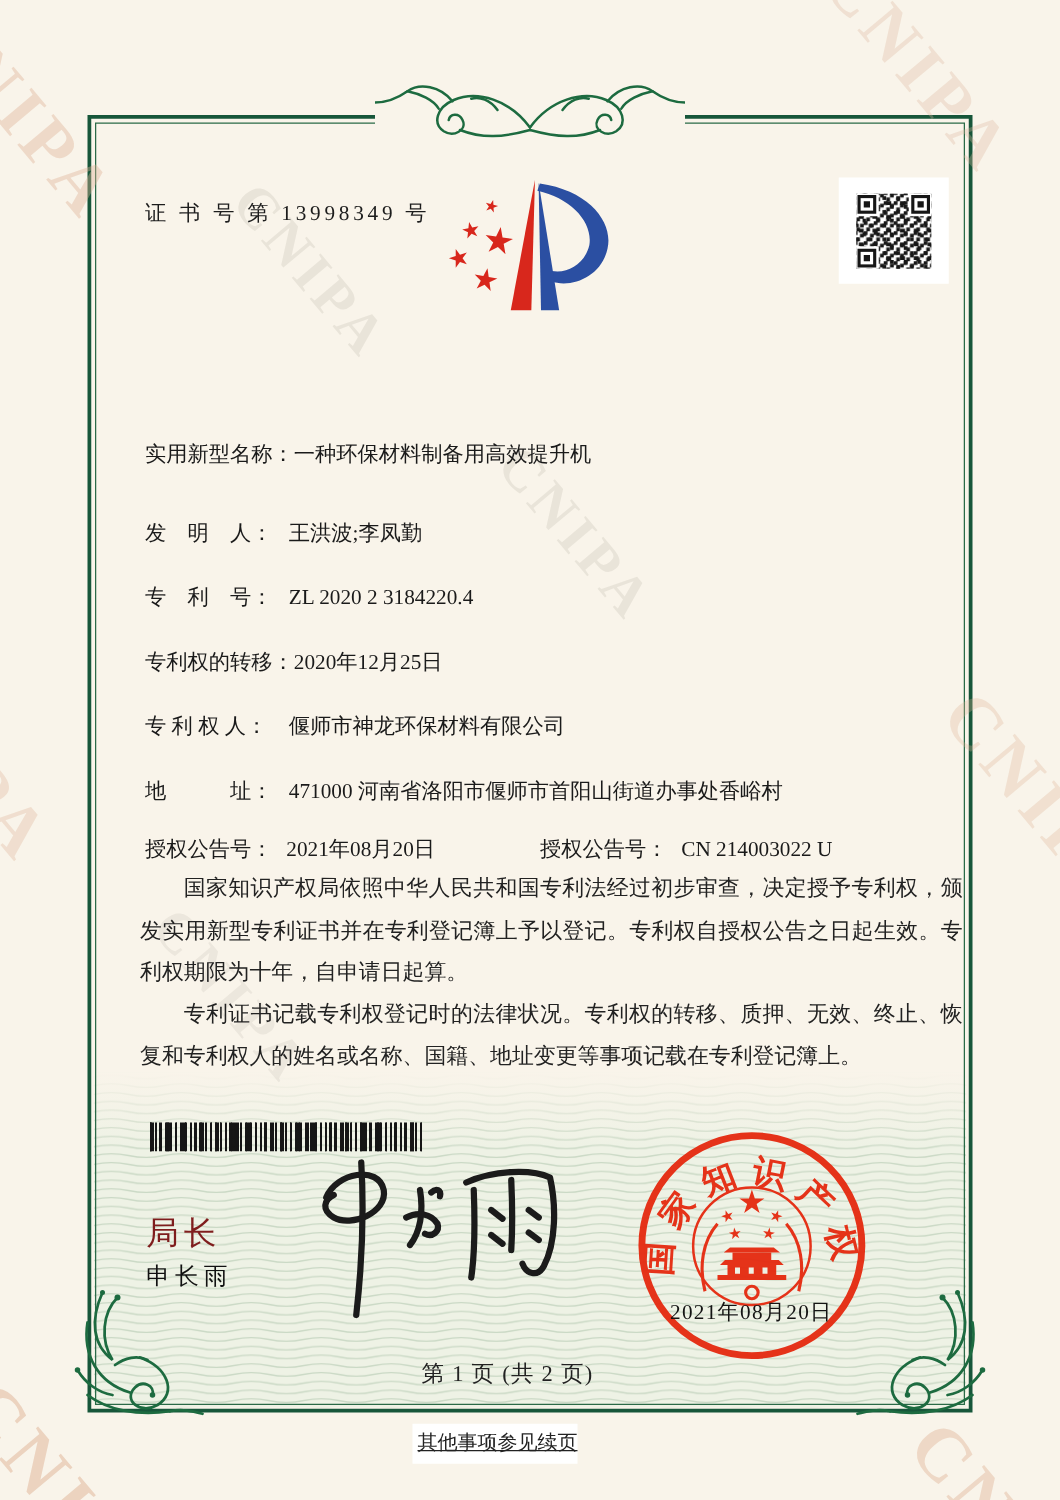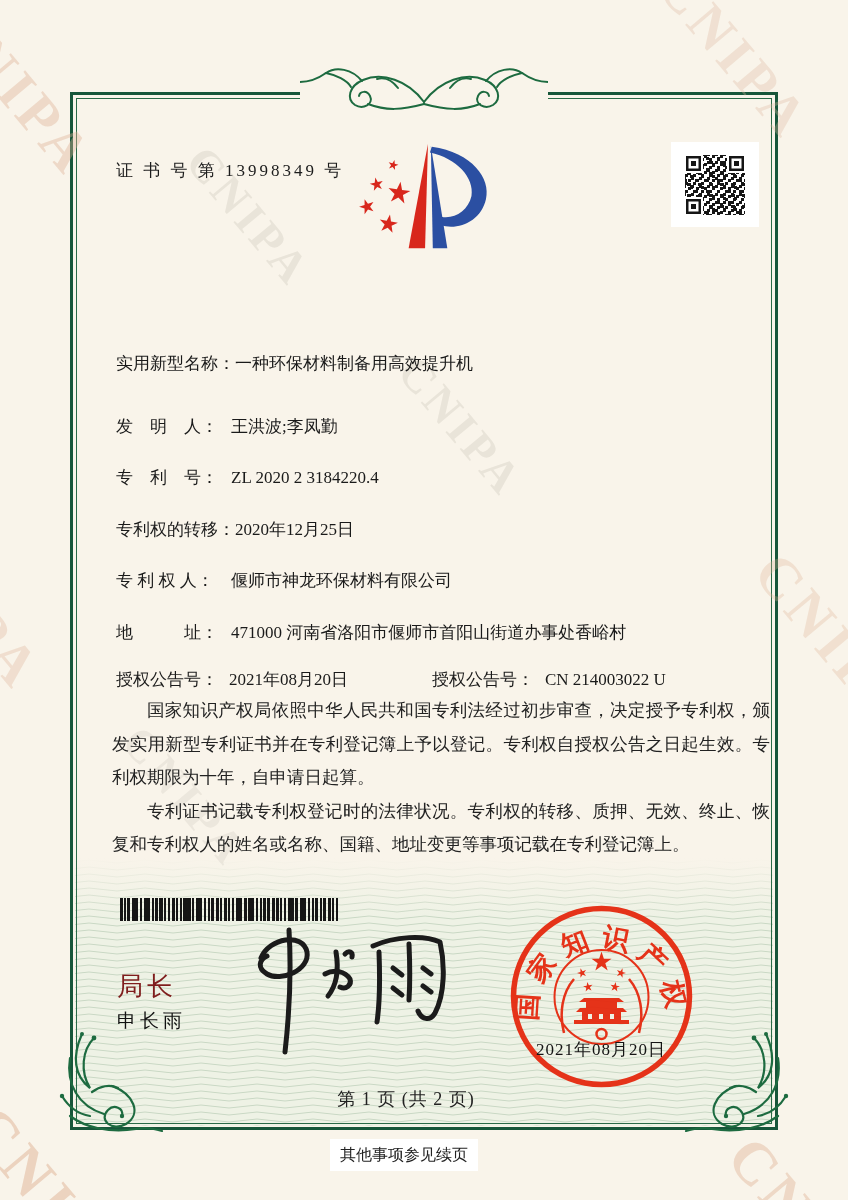--- a/index.html
+++ b/index.html
@@ -38,22 +38,22 @@
   .director-name{position:absolute;left:117px;top:1008px;font-size:19px;color:#111;z-index:4;
                  font-family:"Liberation Sans","DejaVu Sans",sans-serif;letter-spacing:4px;}
   .sig{position:absolute;left:233px;top:916px;z-index:4;}
   
   .seal{position:absolute;left:504px;top:899px;z-index:4;opacity:.95;}
   .sealdate{position:absolute;left:521px;top:1038px;width:160px;text-align:center;font-size:17px;
             letter-spacing:1px;color:#141414;z-index:5;}
   
   .pageinfo{position:absolute;left:306px;top:1087px;width:200px;text-align:center;font-size:18px;
             color:#222;z-index:4;letter-spacing:1px;}
-  .contnote{position:absolute;left:330px;top:1139px;width:148px;height:32px;line-height:32px;
-            background:#ffffff;text-align:center;font-size:16px;color:#222;z-index:4;}
+  .contnote{position:absolute;left:330px;top:1139px;width:132px;height:32px;line-height:32px;
+            background:#ffffff;text-align:right;font-size:16px;color:#222;z-index:4;text-decoration:underline;}
   
   .logo{position:absolute;left:352px;top:138px;z-index:3;}
   .qrbox{position:absolute;left:671px;top:142px;width:88px;height:85px;background:#fff;z-index:3;
          display:flex;align-items:center;justify-content:center;}
   .ornament{position:absolute;left:300px;top:58px;z-index:2;}
   .corner{position:absolute;z-index:5;}
 </style>
 </head>
 <body>
 

